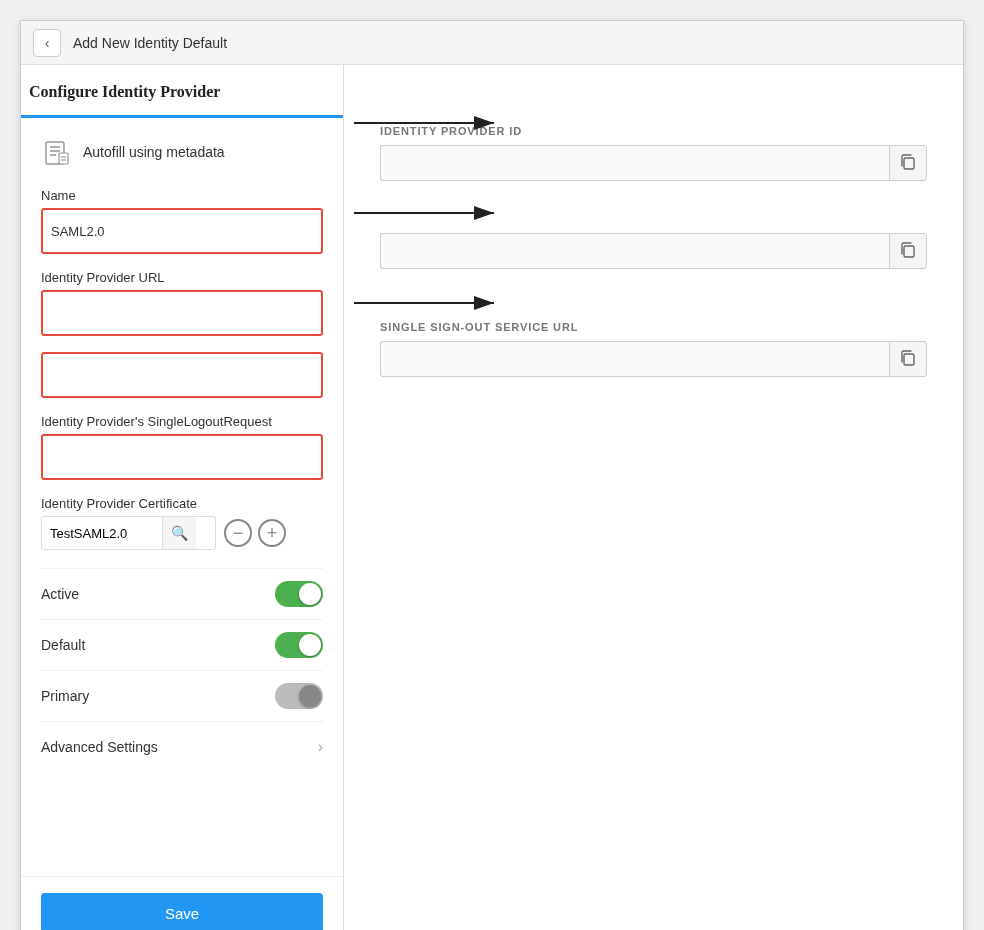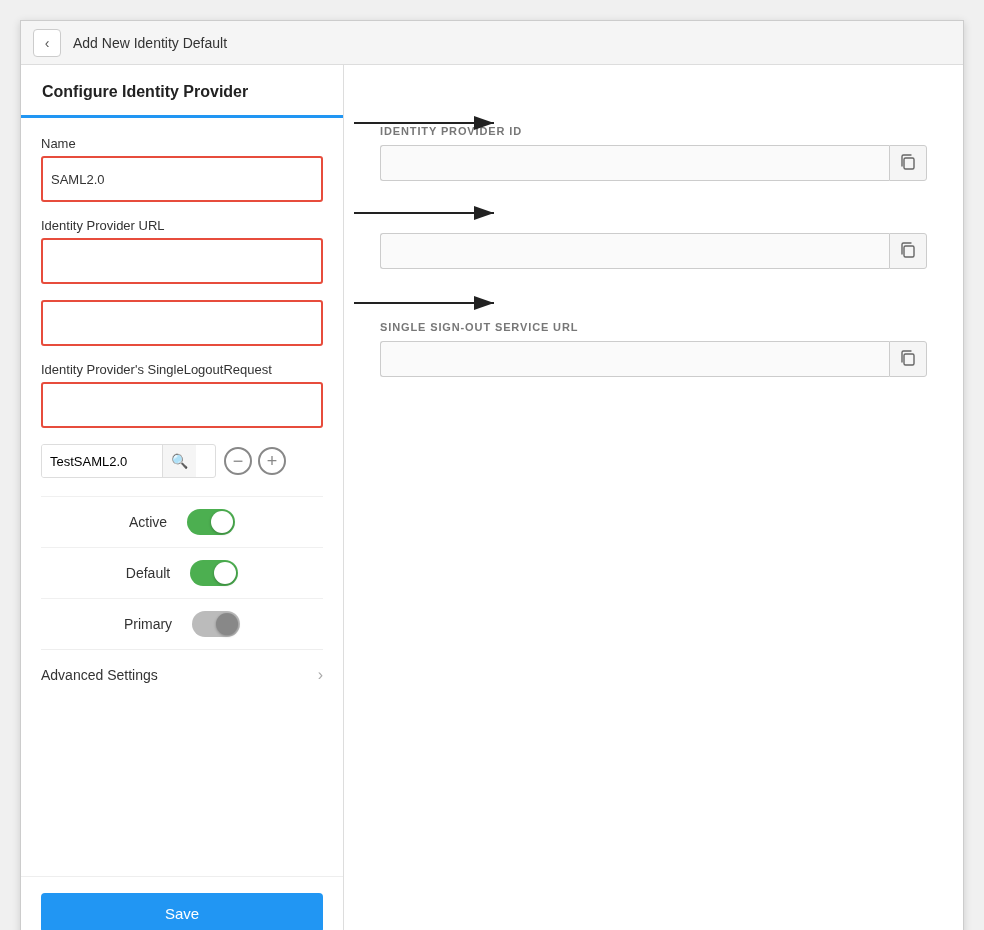--- a/index.html
+++ b/index.html
@@ -56,22 +56,23 @@
     }
     
     .left-panel {
       width: 323px;
       border-right: 1px solid #ddd;
       display: flex;
       flex-direction: column;
       background: #fff;
     }
     .left-panel-header {
-      padding: 18px 20px 14px 21px;
+      padding: 18px 20px 14px 8px;
       border-bottom: 3px solid #2196f3;
+      font-family: Liberation Serif, serif;
     }
     .left-panel-title {
       font-size: 16px;
       font-weight: 700;
       color: #222;
     }
     .left-panel-body {
       flex: 1;
       padding: 18px 20px;
       overflow-y: auto;
@@ -168,21 +169,21 @@
       align-items: center;
       justify-content: center;
       font-size: 18px;
       color: #888;
       font-weight: 300;
     }
     
     .toggle-row {
       display: flex;
       align-items: center;
-      justify-content: center;
+      justify-content: space-between;
       padding: 12px 0;
       border-top: 1px solid #f0f0f0;
       gap: 20px;
     }
     .toggle-label {
       font-size: 14px;
       color: #333;
     }
     .toggle {
       width: 48px;
@@ -314,20 +315,34 @@
 
   <div class="main-content">
 
     <div class="left-panel">
       <div class="left-panel-header">
         <span class="left-panel-title">Configure Identity Provider</span>
       </div>
 
       <div class="left-panel-body">
 
+        <div class="autofill-row">
+          <div class="autofill-icon">
+            <svg width="28" height="28" viewBox="0 0 28 28" fill="none" xmlns="http://www.w3.org/2000/svg">
+              <rect x="3" y="4" width="18" height="22" rx="2" stroke="#999" stroke-width="1.5" fill="none"></rect>
+              <line x1="7" y1="9" x2="17" y2="9" stroke="#999" stroke-width="1.5"></line>
+              <line x1="7" y1="13" x2="17" y2="13" stroke="#999" stroke-width="1.5"></line>
+              <line x1="7" y1="17" x2="13" y2="17" stroke="#999" stroke-width="1.5"></line>
+              <rect x="16" y="15" width="9" height="11" rx="1" fill="#fff" stroke="#999" stroke-width="1.2"></rect>
+              <line x1="18" y1="19" x2="23" y2="19" stroke="#999" stroke-width="1.2"></line>
+              <line x1="18" y1="22" x2="23" y2="22" stroke="#999" stroke-width="1.2"></line>
+            </svg>
+          </div>
+          <span class="autofill-label">Autofill using metadata</span>
+        </div>
 
         <div class="field-group">
           <label class="field-label">Name</label>
           <input class="field-input" type="text" value="SAML2.0" style="">
         </div>
 
         <div class="field-group">
           <label class="field-label">Identity Provider URL</label>
           <input class="field-input" type="text" style="">
         </div>
@@ -335,20 +350,21 @@
         <div class="field-group">
           <input class="field-input" type="text" style="">
         </div>
 
         <div class="field-group">
           <label class="field-label">Identity Provider's SingleLogoutRequest</label>
           <input class="field-input" type="text" style="">
         </div>
 
         <div class="field-group">
+          <label class="field-label">Identity Provider Certificate</label>
           <div class="cert-row">
             <div class="cert-input-wrapper">
               <input class="cert-input" type="text" value="TestSAML2.0" style="">
               <button class="cert-search-btn">
                 <span>🔍</span>
               </button>
             </div>
             <div class="cert-controls">
               <button class="cert-btn">
                 <span>−</span>

